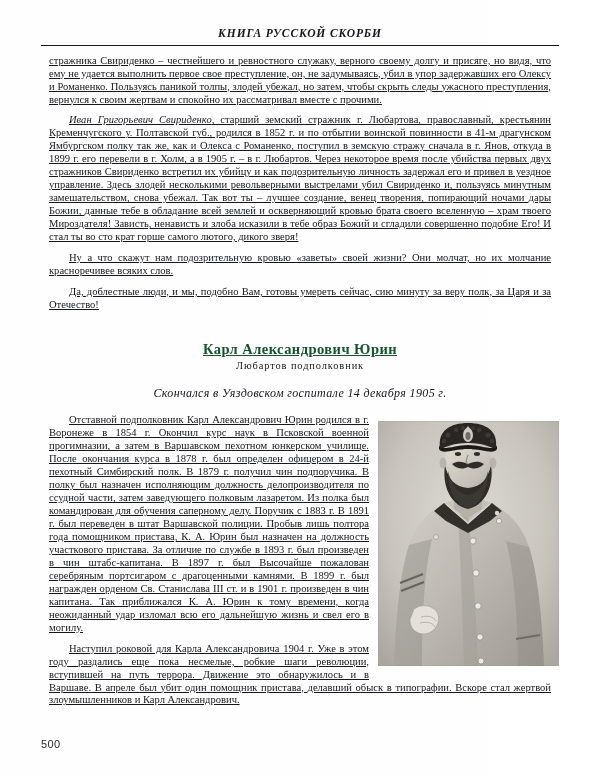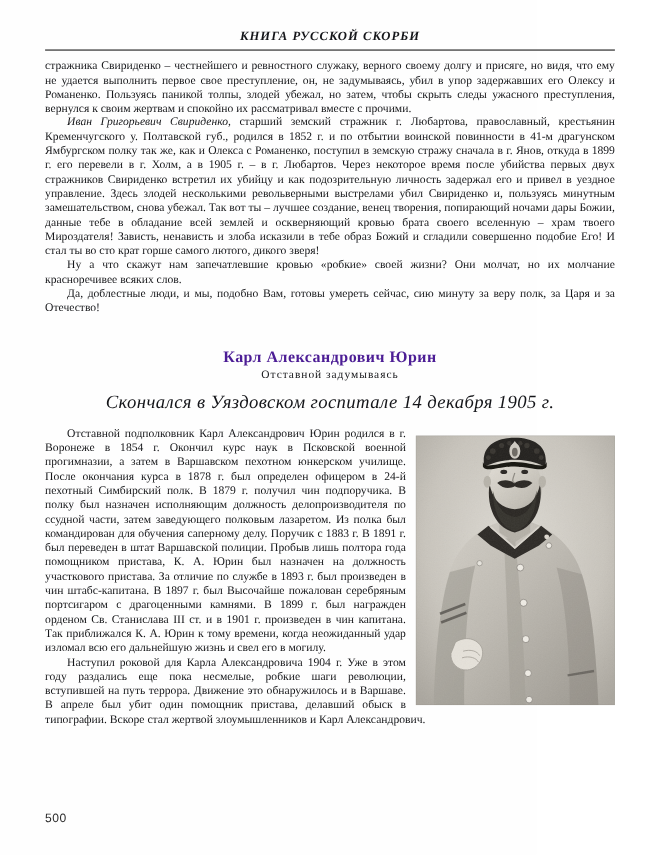--- a/index.html
+++ b/index.html
@@ -43,58 +43,60 @@
   }
   .head-rule {
     border: 0;
     border-top: 1.3px solid #1a1a1a;
     margin: 0 0 9px 0;
     width: 100%;
   }
 
   
   p.body {
-    margin: 0;
+    margin: 8px;
     font-size: 10.55px;
     line-height: 12.95px;
     text-align: justify;
     text-justify: inter-word;
     hyphens: manual;
     color: #16171a;
+    text-decoration: underline;
   }
   p.body.indent {
     text-indent: 20px;
   }
   p.body .ital {
     font-style: italic;
   }
 
   
   .section-head {
     margin-top: 29px;
     text-align: center;
   }
   .person-name {
     font-size: 14.5px;
     font-weight: bold;
     letter-spacing: 0.45px;
-    color: #4c1d95;
+    color: #14532d;
     line-height: 1.15;
+    text-decoration: underline;
   }
   .person-rank {
     font-size: 10.4px;
     letter-spacing: 0.9px;
     margin-top: 3px;
     color: #17181b;
   }
   .person-death {
-    font-size: 17px;
+    font-size: 12px;
     font-style: italic;
     letter-spacing: 0.35px;
-    margin-top: 9px;
+    margin-top: 15px;
     color: #141519;
   }
 
   
   .article {
     margin-top: 13px;
     position: relative;
   }
   .portrait-figure {
     float: right;
@@ -132,29 +134,29 @@
 
     <div class="running-head">КНИГА РУССКОЙ СКОРБИ</div>
     <hr class="head-rule">
 
     <div>
 
       <p class="body">стражника Свириденко – честнейшего и ревностного служаку, верного своему долгу и присяге, но видя, что ему не удается выполнить первое свое преступление, он, не задумываясь, убил в упор задержавших его Олексу и Романенко. Пользуясь паникой толпы, злодей убежал, но затем, чтобы скрыть следы ужасного преступления, вернулся к своим жертвам и спокойно их рассматривал вместе с прочими.</p>
 
       <p class="body indent"><span class="ital">Иван Григорьевич Свириденко</span><span>, старший земский стражник г. Любартова, православный, крестьянин Кременчугского у. Полтавской губ., родился в 1852 г. и по отбытии воинской повинности в 41-м драгунском Ямбургском полку так же, как и Олекса с Романенко, поступил в земскую стражу сначала в г. Янов, откуда в 1899 г. его перевели в г. Холм, а в 1905 г. – в г. Любартов. Через некоторое время после убийства первых двух стражников Свириденко встретил их убийцу и как подозрительную личность задержал его и привел в уездное управление. Здесь злодей несколькими револьверными выстрелами убил Свириденко и, пользуясь минутным замешательством, снова убежал. Так вот ты – лучшее создание, венец творения, попирающий ночами дары Божии, данные тебе в обладание всей землей и оскверняющий кровью брата своего вселенную – храм твоего Мироздателя! Зависть, ненависть и злоба исказили в тебе образ Божий и сгладили совершенно подобие Его! И стал ты во сто крат горше самого лютого, дикого зверя!</span></p>
 
-      <p class="body indent">Ну а что скажут нам запечатлевшие кровью «робкие» своей жизни? Они молчат, но их молчание красноречивее всяких слов.</p>
+      <p class="body indent">Ну а что скажут нам подозрительную кровью «заветы» своей жизни? Они молчат, но их молчание красноречивее всяких слов.</p>
 
 
       <p class="body indent">Да, доблестные люди, и мы, подобно Вам, готовы умереть сейчас, сию минуту за веру полк, за Царя и за Отечество!</p>
     </div>
 
     <div class="section-head">
       <div class="person-name">Карл Александрович Юрин</div>
-      <div class="person-rank">Отставной задумываясь</div>
+      <div class="person-rank">Любартов подполковник</div>
       <div class="person-death">Скончался в Уяздовском госпитале 14 декабря 1905 г.</div>
     </div>
 
     <div class="article">
 
       <figure class="portrait-figure">
         <div class="portrait-frame">
           <svg width="181" height="245" viewBox="0 0 181 245">
             <defs>
               <radialGradient id="bgGrad" cx="50%" cy="40%" r="75%">

